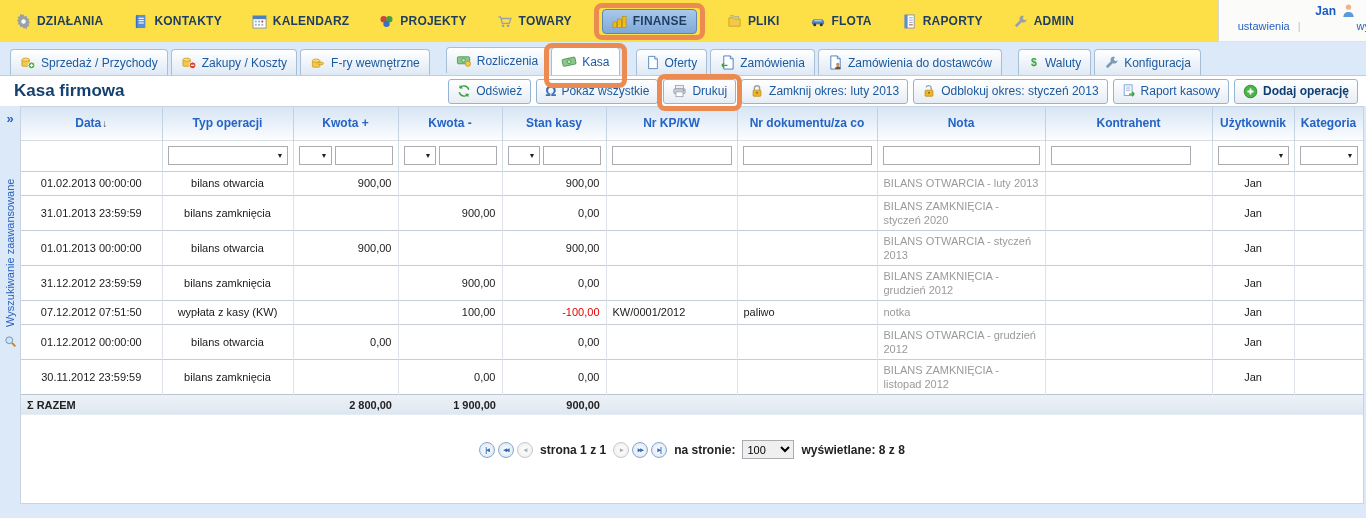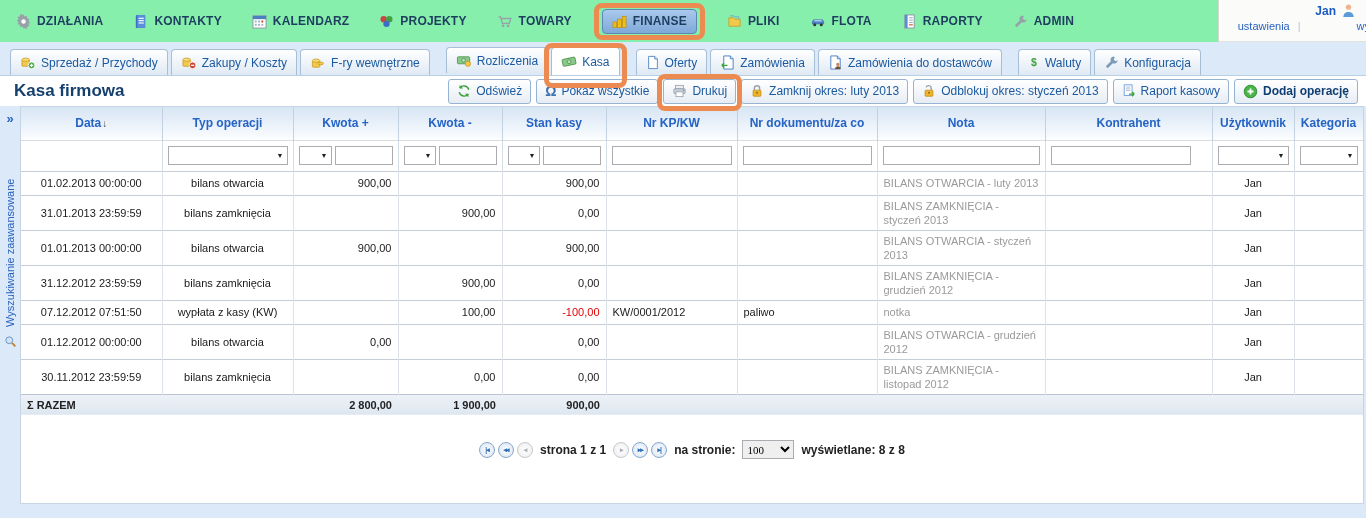--- a/index.html
+++ b/index.html
@@ -1,20 +1,20 @@
 <!DOCTYPE html>
 <html><head>
 <meta charset="utf-8">
 <style>
   * { margin:0; padding:0; box-sizing:border-box; }
   html,body { width:1366px; height:518px; overflow:hidden;
     font-family:"Liberation Sans", sans-serif; background:#dbe9f8; }
 
   
-  .topnav { height:42px; background:#86efac; display:flex; align-items:center; }
+  .topnav { height:42px; background:#fde047; display:flex; align-items:center; }
   .nav-items { display:flex; align-items:center; gap:30px; padding-left:16px; flex:1; }
   .nav-item { display:flex; align-items:center; gap:6px; cursor:pointer; position:relative; }
   .nav-item .lbl { font-size:12px; font-weight:bold; color:#1e3d5f; letter-spacing:.2px; }
   .nav-item.active { background:linear-gradient(#a9c8ec,#7fa9d9); border:1px solid #5d86b4;
     border-radius:4px; padding:4px 9px; }
   .userbox { width:148px; height:42px; border-left:1px solid #d8d8d2; border-bottom:1px solid #e2e2dc;
     background:#fbfbf9; padding:3px 10px 0 8px; }
   .userbox .uname { display:flex; justify-content:flex-end; align-items:center; gap:5px;
     font-size:12px; font-weight:bold; color:#1b5ac2; }
   .userbox .ulinks { display:flex; justify-content:center; gap:8px; font-size:11px; color:#2a62c0; margin-top:2px; }
@@ -87,21 +87,21 @@
     border-top:1px solid #b8c4d2; padding:3px 6px; height:21px; }
   .sum-label { text-align:left; }
 
   .pagerbar { display:flex; align-items:center; justify-content:center; gap:7px; padding:13px 0 0 0;
     background:#fff; font-size:12px; font-weight:bold; color:#222;margin-top:12px; }
   .pbtn { width:16px; height:16px; border-radius:50%; border:1px solid #88a8cc;
     background:radial-gradient(#ffffff,#d4e2f2); font-size:7px; font-weight:bold; color:#2f6eb8;
     display:flex; align-items:center; justify-content:center; cursor:pointer; letter-spacing:-1px; }
   .pbtn.off { color:#aab0b8; border-color:#c4c8ce; background:radial-gradient(#ffffff,#ececec); cursor:default; }
   .pgroup { display:flex; gap:3px; }
-  select.pp { font-size:11px; height:19px; width:52px; font-family:Liberation Serif, serif;
+  select.pp { font-size:11px; height:19px; width:52px; font-family:Liberation Sans, sans-serif;
     border:1px solid #aaacb2; }
 
   .icon { display:inline-flex; flex:none; }
 </style>
 </head>
 <body>
 
 <div class="topnav" data-interactable="false">
   <div class="nav-items">
     <div class="nav-item" data-interactable="true">
@@ -521,21 +521,21 @@
     <td data-interactable="false"></td>
   </tr>
           <tr data-interactable="true">
     <td class="c-center" data-interactable="false">31.01.2013 23:59:59</td>
     <td class="c-center" data-interactable="false">bilans zamknięcia</td>
     <td class="c-num" data-interactable="false"></td>
     <td class="c-num" data-interactable="false">900,00</td>
     <td class="c-num" data-interactable="false">0,00</td>
     <td data-interactable="false"></td>
     <td data-interactable="false"></td>
-    <td class="c-nota" data-interactable="false">BILANS ZAMKNIĘCIA - styczeń 2013</td>
+    <td class="c-nota" data-interactable="false">BILANS ZAMKNIĘCIA - styczeń 2020</td>
     <td class="c-link" data-interactable="true"></td>
     <td class="c-center" data-interactable="false">Jan</td>
     <td data-interactable="false"></td>
   </tr>
           <tr data-interactable="true">
     <td class="c-center" data-interactable="false">01.01.2013 00:00:00</td>
     <td class="c-center" data-interactable="false">bilans otwarcia</td>
     <td class="c-num" data-interactable="false">900,00</td>
     <td class="c-num" data-interactable="false"></td>
     <td class="c-num" data-interactable="false">900,00</td>

